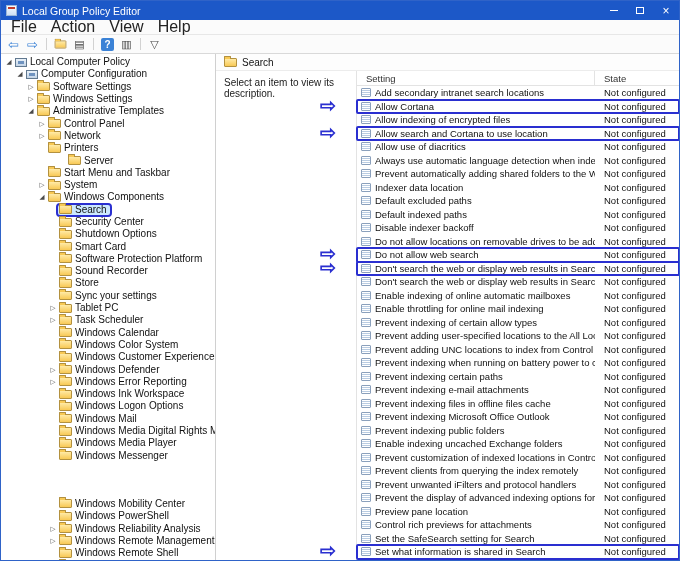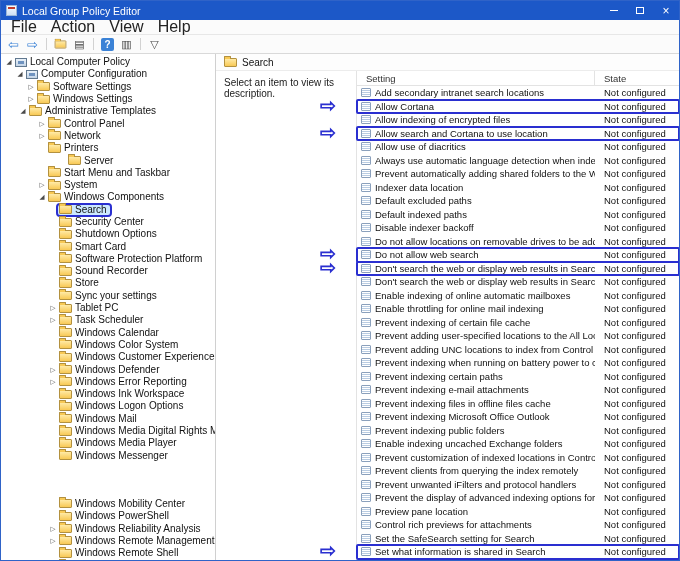--- a/index.html
+++ b/index.html
@@ -194,21 +194,21 @@
       <span class="tree-label">Software Settings</span>
     </span>
   </div>
         <div class="tree-item" style="padding-left: 25px;">
     <span class="expander">▷</span>
     <span class="label-wrap">
       <span class="node-icon folder"></span>
       <span class="tree-label">Windows Settings</span>
     </span>
   </div>
-        <div class="tree-item" style="padding-left: 17px;">
+        <div class="tree-item" style="padding-left: 25px;">
     <span class="expander">◢</span>
     <span class="label-wrap">
       <span class="node-icon folder"></span>
       <span class="tree-label">Administrative Templates</span>
     </span>
   </div>
         <div class="tree-item" style="padding-left: 36px;">
     <span class="expander">▷</span>
     <span class="label-wrap">
       <span class="node-icon folder"></span>
@@ -589,21 +589,21 @@
               <div class="row">
     <span class="setting-cell">
       <span class="setting-icon"></span>
       <span class="setting-text">Enable throttling for online mail indexing</span>
     </span>
     <span class="state-cell state-text">Not configured</span>
   </div>
               <div class="row">
     <span class="setting-cell">
       <span class="setting-icon"></span>
-      <span class="setting-text">Prevent indexing of certain file cache</span>
+      <span class="setting-text">Prevent indexing of certain allow types</span>
     </span>
     <span class="state-cell state-text">Not configured</span>
   </div>
               <div class="row">
     <span class="setting-cell">
       <span class="setting-icon"></span>
       <span class="setting-text">Prevent adding user-specified locations to the All Locations ...</span>
     </span>
     <span class="state-cell state-text">Not configured</span>
   </div>

